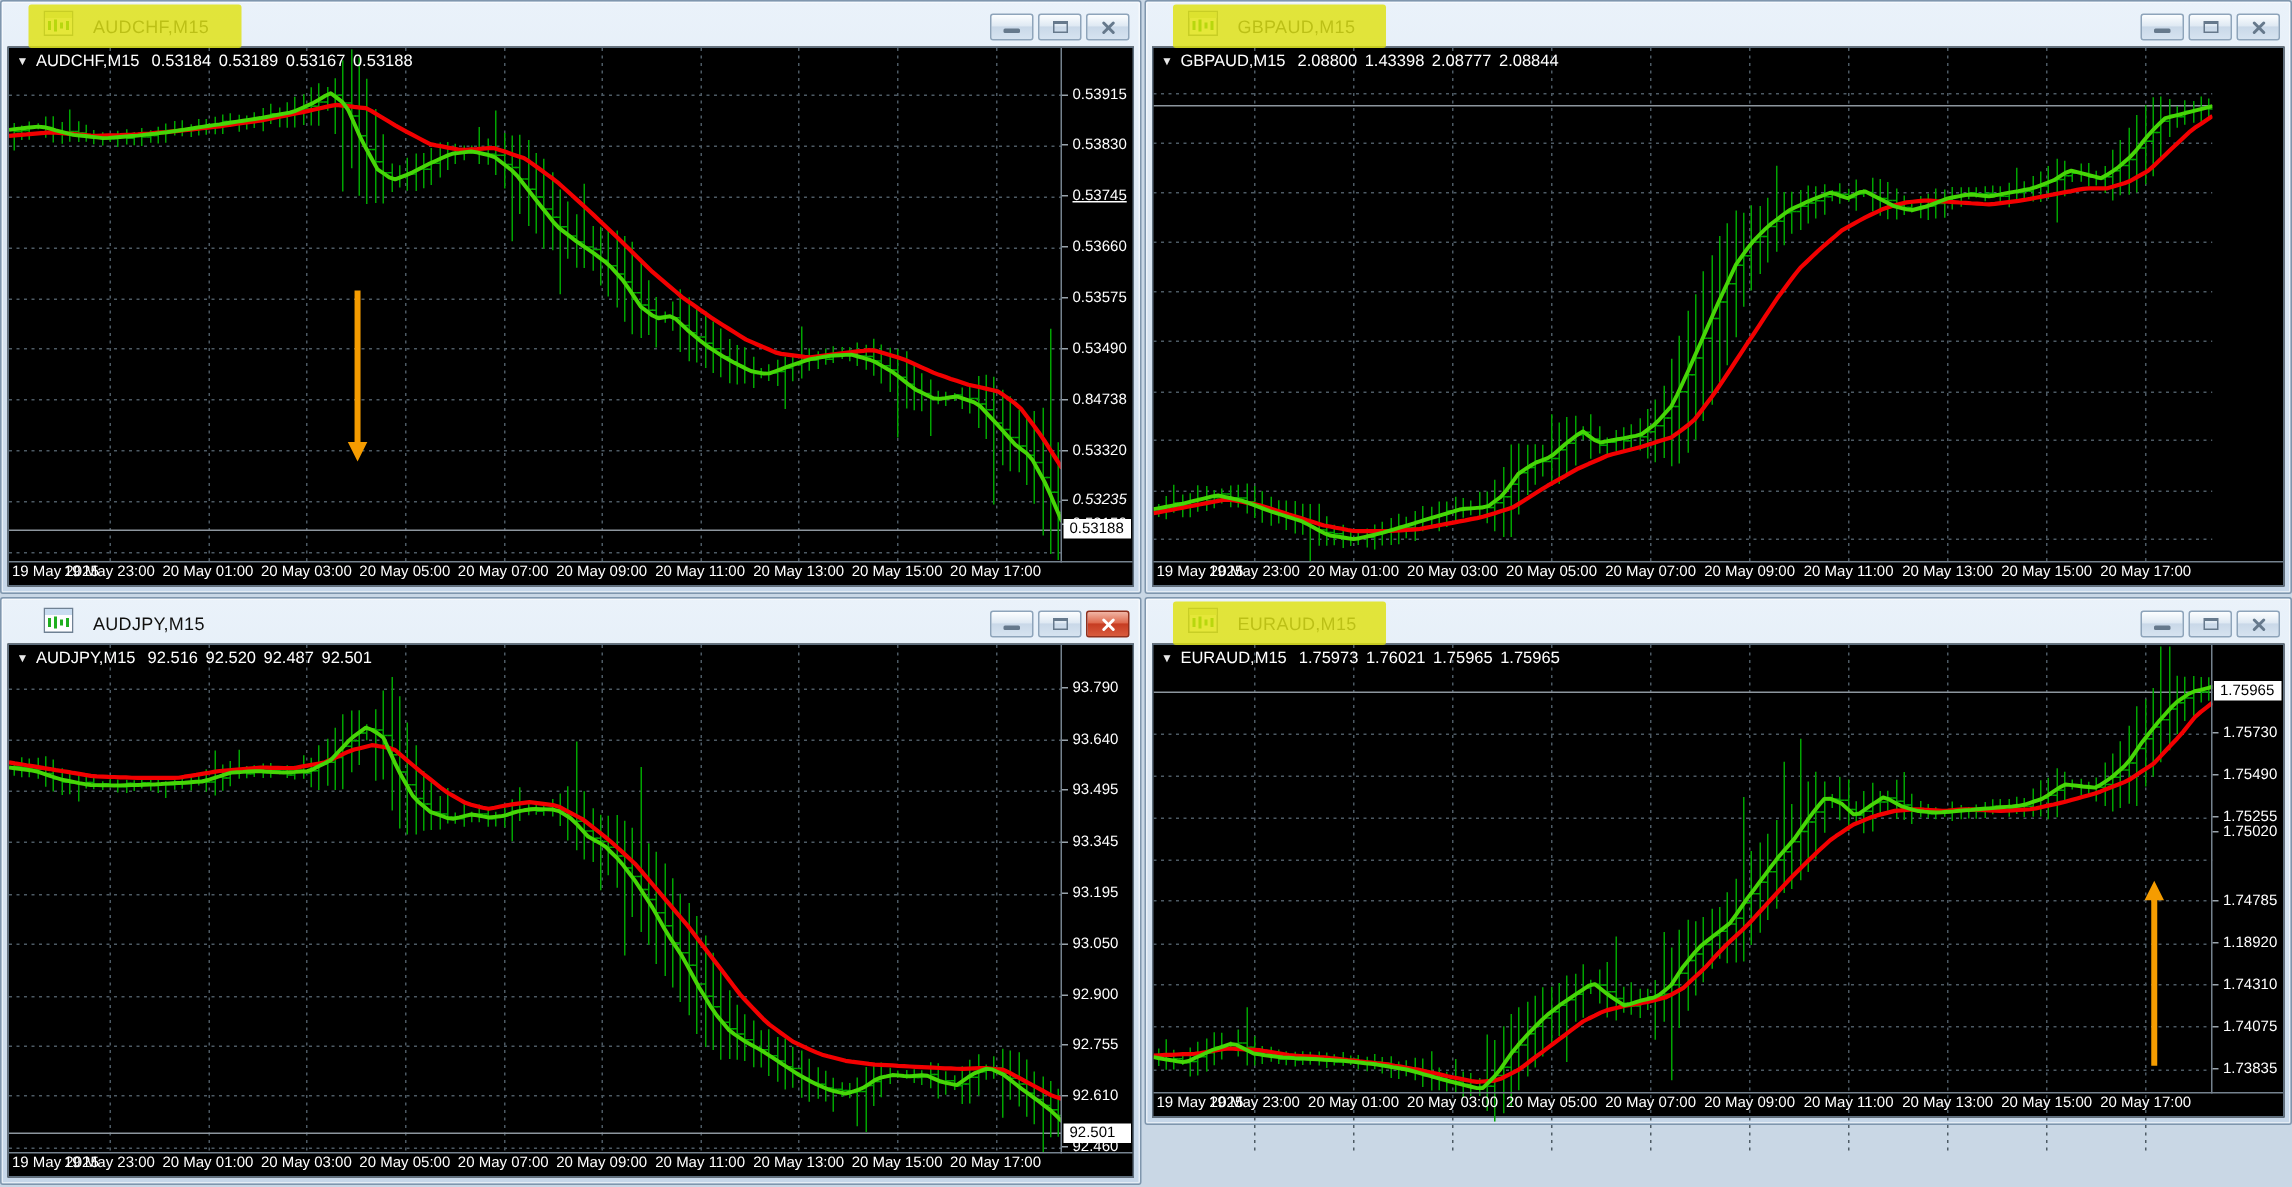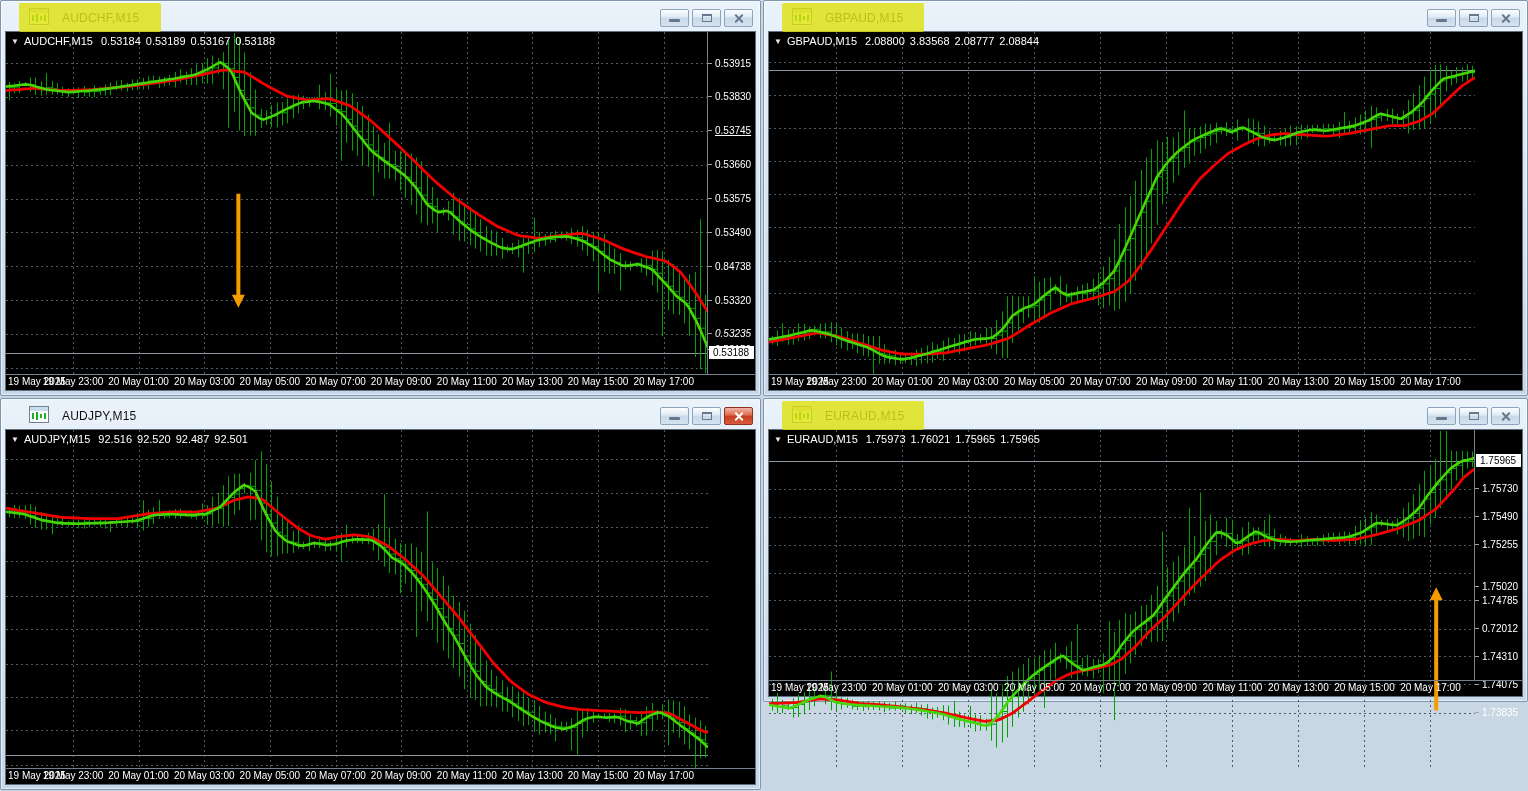--- a/index.html
+++ b/index.html
@@ -12,21 +12,21 @@
   .win{
     position:absolute;box-sizing:border-box;
     border:1px solid #7f96ad;border-radius:2px;
     background:linear-gradient(#eaf2fa,#c6d7e9);
     box-shadow:inset 0 0 0 1px rgba(255,255,255,.55);
     padding:4px;
   }
   .win-tl{left:0;top:0;width:761px;height:396px}
   .win-tr{left:763px;top:0;width:765px;height:396px}
   .win-bl{left:0;top:398px;width:761px;height:392px}
-  .win-br{left:763px;top:398px;width:765px;height:304px}
+  .win-br{left:763px;top:398px;width:765px;height:352px}
 
   .titlebar{height:26px;display:flex;align-items:center;position:relative;}
   .app-icon{margin-left:24px;flex:0 0 auto;z-index:1;}
   .title-text{
     margin-left:13px;font-size:12px;color:#333c45;z-index:1;
     letter-spacing:.2px;
   }
   .win.active .title-text{color:#10100f;}
   .title-hl{
     position:absolute;left:14px;top:-2px;width:142px;height:29px;
@@ -232,21 +232,21 @@
           <g stroke="#00a400" stroke-width="1" fill="none">
             <path d="M3.5 304.0L3.5 312.6M8.5 298.6L8.5 314.1M13.5 291.1L13.5 309.9M19.5 297.6L19.5 312.8M24.5 296.9L24.5 312.8M29.5 291.5L29.5 309.1M35.5 292.0L35.5 308.6M40.5 294.7L40.5 306.9M45.5 293.6L45.5 303.6M51.5 291.7L51.5 306.2M56.5 291.1L56.5 306.4M62.5 290.3L62.5 310.3M67.5 292.0L67.5 313.4M72.5 295.5L72.5 316.5M78.5 299.2L78.5 318.5M83.5 301.5L83.5 317.0M88.5 301.7L88.5 321.3M94.5 302.0L94.5 323.7M99.5 303.9L99.5 324.5M104.5 304.0L104.5 342.0M110.5 303.9L110.5 331.9M115.5 312.2L115.5 331.9M120.5 317.9L120.5 331.5M126.5 317.8L126.5 333.3M131.5 322.3L131.5 332.0M136.5 322.7L136.5 331.3M142.5 320.4L142.5 333.0M147.5 317.6L147.5 334.3M152.5 315.9L152.5 331.6M158.5 313.4L158.5 331.4M163.5 310.5L163.5 330.9M168.5 312.5L168.5 326.8M174.5 308.6L174.5 328.7M179.5 305.3L179.5 322.1M185.5 305.8L185.5 320.3M190.5 302.3L190.5 322.1M195.5 302.4L195.5 319.3M201.5 299.2L201.5 316.7M206.5 300.0L206.5 313.2M211.5 301.7L211.5 311.5M217.5 295.9L217.5 312.3M222.5 295.6L222.5 316.8M227.5 287.8L227.5 322.1M233.5 279.4L233.5 326.0M238.5 264.3L238.5 326.0M243.5 263.7L243.5 311.0M249.5 264.5L249.5 298.0M254.5 264.2L254.5 291.1M259.5 264.5L259.5 285.7M265.5 244.1L265.5 289.8M270.5 249.6L270.5 290.6M275.5 246.0L275.5 285.8M281.5 245.1L281.5 278.4M286.5 252.1L286.5 261.5M291.5 244.1L291.5 273.8M297.5 252.1L297.5 270.4M302.5 259.6L302.5 271.0M308.5 254.6L308.5 268.7M313.5 252.9L313.5 269.1M318.5 250.8L318.5 266.6M324.5 246.8L324.5 268.3M329.5 240.7L329.5 273.6M334.5 234.4L334.5 276.1M340.5 225.2L340.5 273.4M345.5 207.1L345.5 278.8M350.5 191.9L350.5 277.0M356.5 175.1L356.5 269.8M361.5 164.1L361.5 261.2M366.5 148.8L366.5 248.7M372.5 138.1L372.5 237.8M377.5 125.4L377.5 222.9M382.5 116.9L382.5 211.5M388.5 108.4L388.5 192.9M393.5 109.9L393.5 172.5M398.5 104.8L398.5 161.6M404.5 105.4L404.5 150.7M409.5 99.9L409.5 143.0M415.5 78.5L415.5 135.8M420.5 96.0L420.5 131.5M425.5 95.9L425.5 123.9M431.5 94.6L431.5 121.4M436.5 91.6L436.5 117.0M441.5 92.1L441.5 113.6M447.5 90.8L447.5 111.2M452.5 94.7L452.5 102.1M457.5 90.2L457.5 103.9M463.5 93.8L463.5 102.5M468.5 87.7L468.5 108.5M473.5 94.1L473.5 99.3M479.5 86.5L479.5 108.9M484.5 87.3L484.5 111.8M489.5 89.4L489.5 114.2M495.5 93.7L495.5 114.3M500.5 98.4L500.5 111.4M505.5 103.9L505.5 109.7M511.5 98.6L511.5 113.5M516.5 97.1L516.5 114.6M521.5 93.6L521.5 113.7M527.5 94.3L527.5 113.2M532.5 92.7L532.5 107.7M538.5 92.9L538.5 105.9M543.5 92.9L543.5 100.8M548.5 92.8L548.5 99.6M554.5 92.1L554.5 102.2M559.5 91.6L559.5 99.6M564.5 92.2L564.5 104.7M570.5 89.9L570.5 106.1M575.5 79.8L575.5 101.7M580.5 88.8L580.5 100.8M586.5 85.4L586.5 102.4M591.5 82.4L591.5 102.6M596.5 78.7L596.5 100.7M602.5 73.9L602.5 116.3M607.5 75.2L607.5 98.9M612.5 81.4L612.5 89.4M618.5 77.0L618.5 89.1M623.5 76.7L623.5 92.2M628.5 81.8L628.5 91.7M634.5 78.6L634.5 96.6M639.5 67.9L639.5 101.6M644.5 61.3L644.5 98.1M650.5 53.2L650.5 97.9M655.5 44.6L655.5 96.4M661.5 38.0L661.5 90.9M666.5 32.9L666.5 85.5M671.5 32.4L671.5 74.5M677.5 34.0L677.5 59.4M682.5 38.6L682.5 53.2M687.5 34.9L687.5 51.2M693.5 35.4L693.5 49.8M698.5 32.3L698.5 49.9M703.5 33.7L703.5 46.4"></path>
             <path d="M0.5 307.4L3.5 307.4M5.5 307.5L8.5 307.5M10.5 305.6L13.5 305.6M16.5 303.4L19.5 303.4M21.5 304.9L24.5 304.9M26.5 302.4L29.5 302.4M32.5 300.1L35.5 300.1M37.5 301.7L40.5 301.7M42.5 299.9L45.5 299.9M48.5 297.3L51.5 297.3M53.5 299.9L56.5 299.9M59.5 300.0L62.5 300.0M64.5 302.5L67.5 302.5M69.5 304.7L72.5 304.7M75.5 307.5L78.5 307.5M80.5 310.2L83.5 310.2M85.5 309.7L88.5 309.7M91.5 311.9L94.5 311.9M96.5 314.0L99.5 314.0M101.5 315.9L104.5 315.9M107.5 316.7L110.5 316.7M112.5 321.3L115.5 321.3M117.5 323.0L120.5 323.0M123.5 323.9L126.5 323.9M128.5 327.4L131.5 327.4M133.5 326.6L136.5 326.6M139.5 326.4L142.5 326.4M144.5 326.1L147.5 326.1M149.5 324.2L152.5 324.2M155.5 321.7L158.5 321.7M160.5 322.1L163.5 322.1M165.5 318.9L168.5 318.9M171.5 319.6L174.5 319.6M176.5 315.5L179.5 315.5M182.5 314.1L185.5 314.1M187.5 312.7L190.5 312.7M192.5 311.5L195.5 311.5M198.5 308.7L201.5 308.7M203.5 307.6L206.5 307.6M208.5 306.8L211.5 306.8M214.5 306.6L217.5 306.6M219.5 305.5L222.5 305.5M224.5 306.4L227.5 306.4M230.5 303.1L233.5 303.1M235.5 299.2L238.5 299.2M240.5 290.8L243.5 290.8M246.5 283.1L249.5 283.1M251.5 279.6L254.5 279.6M256.5 275.2L259.5 275.2M262.5 275.6L265.5 275.6M267.5 273.7L270.5 273.7M272.5 267.9L275.5 267.9M278.5 263.5L281.5 263.5M283.5 257.9L286.5 257.9M288.5 256.1L291.5 256.1M294.5 260.6L297.5 260.6M299.5 264.8L302.5 264.8M305.5 262.9L308.5 262.9M310.5 260.0L313.5 260.0M315.5 261.8L318.5 261.8M321.5 258.3L324.5 258.3M326.5 259.1L329.5 259.1M331.5 255.8L334.5 255.8M337.5 251.8L340.5 251.8M342.5 246.6L345.5 246.6M347.5 239.0L350.5 239.0M353.5 229.1L356.5 229.1M358.5 217.8L361.5 217.8M363.5 206.6L366.5 206.6M369.5 193.5L372.5 193.5M374.5 180.3L377.5 180.3M379.5 169.3L382.5 169.3M385.5 157.1L388.5 157.1M390.5 144.8L393.5 144.8M395.5 138.5L398.5 138.5M401.5 129.4L404.5 129.4M406.5 125.7L409.5 125.7M412.5 119.0L415.5 119.0M417.5 115.5L420.5 115.5M422.5 109.8L425.5 109.8M428.5 109.0L431.5 109.0M433.5 105.5L436.5 105.5M438.5 103.3L441.5 103.3M444.5 101.8L447.5 101.8M449.5 99.2L452.5 99.2M454.5 96.1L457.5 96.1M460.5 97.5L463.5 97.5M465.5 99.6L468.5 99.6M470.5 97.4L473.5 97.4M476.5 96.3L479.5 96.3M481.5 99.2L484.5 99.2M486.5 100.4L489.5 100.4M492.5 101.6L495.5 101.6M497.5 105.0L500.5 105.0M502.5 106.4L505.5 106.4M508.5 107.5L511.5 107.5M513.5 106.6L516.5 106.6M518.5 105.4L521.5 105.4M524.5 103.6L527.5 103.6M529.5 101.0L532.5 101.0M535.5 99.3L538.5 99.3M540.5 97.5L543.5 97.5M545.5 96.5L548.5 96.5M551.5 97.4L554.5 97.4M556.5 96.8L559.5 96.8M561.5 97.1L564.5 97.1M567.5 98.9L570.5 98.9M572.5 96.0L575.5 96.0M577.5 96.4L580.5 96.4M583.5 95.5L586.5 95.5M588.5 92.4L591.5 92.4M593.5 92.0L596.5 92.0M599.5 88.7L602.5 88.7M604.5 87.6L607.5 87.6M609.5 85.2L612.5 85.2M615.5 83.5L618.5 83.5M620.5 83.6L623.5 83.6M625.5 86.1L628.5 86.1M631.5 87.4L634.5 87.4M636.5 85.9L639.5 85.9M641.5 81.8L644.5 81.8M647.5 78.3L650.5 78.3M652.5 74.3L655.5 74.3M658.5 66.6L661.5 66.6M663.5 62.1L666.5 62.1M668.5 56.4L671.5 56.4M674.5 48.9L677.5 48.9M679.5 44.9L682.5 44.9M684.5 45.8L687.5 45.8M690.5 42.2L693.5 42.2M695.5 41.5L698.5 41.5M700.5 40.3L703.5 40.3"></path>
             <path d="M3.5 307.5L6.5 307.5M8.5 305.6L11.5 305.6M13.5 303.4L16.5 303.4M19.5 304.9L22.5 304.9M24.5 302.4L27.5 302.4M29.5 300.1L32.5 300.1M35.5 301.7L38.5 301.7M40.5 299.9L43.5 299.9M45.5 297.3L48.5 297.3M51.5 299.9L54.5 299.9M56.5 300.0L59.5 300.0M62.5 302.5L65.5 302.5M67.5 304.7L70.5 304.7M72.5 307.5L75.5 307.5M78.5 310.2L81.5 310.2M83.5 309.7L86.5 309.7M88.5 311.9L91.5 311.9M94.5 314.0L97.5 314.0M99.5 315.9L102.5 315.9M104.5 316.7L107.5 316.7M110.5 321.3L113.5 321.3M115.5 323.0L118.5 323.0M120.5 323.9L123.5 323.9M126.5 327.4L129.5 327.4M131.5 326.6L134.5 326.6M136.5 326.4L139.5 326.4M142.5 326.1L145.5 326.1M147.5 324.2L150.5 324.2M152.5 321.7L155.5 321.7M158.5 322.1L161.5 322.1M163.5 318.9L166.5 318.9M168.5 319.6L171.5 319.6M174.5 315.5L177.5 315.5M179.5 314.1L182.5 314.1M185.5 312.7L188.5 312.7M190.5 311.5L193.5 311.5M195.5 308.7L198.5 308.7M201.5 307.6L204.5 307.6M206.5 306.8L209.5 306.8M211.5 306.6L214.5 306.6M217.5 305.5L220.5 305.5M222.5 306.4L225.5 306.4M227.5 303.1L230.5 303.1M233.5 299.2L236.5 299.2M238.5 290.8L241.5 290.8M243.5 283.1L246.5 283.1M249.5 279.6L252.5 279.6M254.5 275.2L257.5 275.2M259.5 275.6L262.5 275.6M265.5 273.7L268.5 273.7M270.5 267.9L273.5 267.9M275.5 263.5L278.5 263.5M281.5 257.9L284.5 257.9M286.5 256.1L289.5 256.1M291.5 260.6L294.5 260.6M297.5 264.8L300.5 264.8M302.5 262.9L305.5 262.9M308.5 260.0L311.5 260.0M313.5 261.8L316.5 261.8M318.5 258.3L321.5 258.3M324.5 259.1L327.5 259.1M329.5 255.8L332.5 255.8M334.5 251.8L337.5 251.8M340.5 246.6L343.5 246.6M345.5 239.0L348.5 239.0M350.5 229.1L353.5 229.1M356.5 217.8L359.5 217.8M361.5 206.6L364.5 206.6M366.5 193.5L369.5 193.5M372.5 180.3L375.5 180.3M377.5 169.3L380.5 169.3M382.5 157.1L385.5 157.1M388.5 144.8L391.5 144.8M393.5 138.5L396.5 138.5M398.5 129.4L401.5 129.4M404.5 125.7L407.5 125.7M409.5 119.0L412.5 119.0M415.5 115.5L418.5 115.5M420.5 109.8L423.5 109.8M425.5 109.0L428.5 109.0M431.5 105.5L434.5 105.5M436.5 103.3L439.5 103.3M441.5 101.8L444.5 101.8M447.5 99.2L450.5 99.2M452.5 96.1L455.5 96.1M457.5 97.5L460.5 97.5M463.5 99.6L466.5 99.6M468.5 97.4L471.5 97.4M473.5 96.3L476.5 96.3M479.5 99.2L482.5 99.2M484.5 100.4L487.5 100.4M489.5 101.6L492.5 101.6M495.5 105.0L498.5 105.0M500.5 106.4L503.5 106.4M505.5 107.5L508.5 107.5M511.5 106.6L514.5 106.6M516.5 105.4L519.5 105.4M521.5 103.6L524.5 103.6M527.5 101.0L530.5 101.0M532.5 99.3L535.5 99.3M538.5 97.5L541.5 97.5M543.5 96.5L546.5 96.5M548.5 97.4L551.5 97.4M554.5 96.8L557.5 96.8M559.5 97.1L562.5 97.1M564.5 98.9L567.5 98.9M570.5 96.0L573.5 96.0M575.5 96.4L578.5 96.4M580.5 95.5L583.5 95.5M586.5 92.4L589.5 92.4M591.5 92.0L594.5 92.0M596.5 88.7L599.5 88.7M602.5 87.6L605.5 87.6M607.5 85.2L610.5 85.2M612.5 83.5L615.5 83.5M618.5 83.6L621.5 83.6M623.5 86.1L626.5 86.1M628.5 87.4L631.5 87.4M634.5 85.9L637.5 85.9M639.5 81.8L642.5 81.8M644.5 78.3L647.5 78.3M650.5 74.3L653.5 74.3M655.5 66.6L658.5 66.6M661.5 62.1L664.5 62.1M666.5 56.4L669.5 56.4M671.5 48.9L674.5 48.9M677.5 44.9L680.5 44.9M682.5 45.8L685.5 45.8M687.5 42.2L690.5 42.2M693.5 41.5L696.5 41.5M698.5 40.3L701.5 40.3M703.5 40.7L706.5 40.7"></path>
           </g>
           <path d="M0.0 310.1L3.9 309.4L7.8 308.6L11.8 307.9L15.7 307.1L19.6 306.4L23.5 305.7L27.5 304.9L31.4 304.2L35.3 303.4L39.2 302.7L43.1 301.9L47.1 301.2L51.0 301.1L54.9 301.8L58.8 302.5L62.8 303.3L66.7 304.0L70.6 304.8L74.5 306.0L78.4 307.2L82.4 308.5L86.3 309.7L90.2 311.0L94.1 312.2L98.1 313.4L102.0 314.7L105.9 315.9L109.8 317.1L113.7 318.3L117.7 319.0L121.6 319.8L125.5 320.5L129.4 321.3L133.4 322.0L137.3 322.1L141.2 322.1L145.1 322.1L149.0 322.1L153.0 322.1L156.9 322.0L160.8 321.8L164.7 321.6L168.7 321.3L172.6 321.1L176.5 320.8L180.4 320.1L184.3 319.3L188.3 318.6L192.2 317.8L196.1 317.1L200.0 316.4L204.0 315.6L207.9 314.9L211.8 314.1L215.7 313.4L219.6 312.5L223.6 311.3L227.5 310.1L231.4 308.8L235.3 307.6L239.3 306.4L243.2 304.1L247.1 301.7L251.0 299.2L254.9 296.7L258.9 294.2L262.8 291.8L266.7 289.6L270.6 287.4L274.6 285.2L278.5 282.9L282.4 280.7L286.3 279.0L290.2 277.2L294.2 275.5L298.1 273.8L302.0 272.0L305.9 270.8L309.9 269.8L313.8 268.8L317.7 267.8L321.6 266.8L325.5 265.8L329.5 264.5L333.4 263.3L337.3 262.0L341.2 260.8L345.2 259.6L349.1 256.9L353.0 254.0L356.9 251.0L360.8 247.6L364.8 242.4L368.7 237.2L372.6 232.0L376.5 226.3L380.5 220.4L384.4 214.5L388.3 208.5L392.2 202.6L396.1 196.6L400.1 190.7L404.0 184.8L407.9 178.8L411.8 172.9L415.8 166.9L419.7 161.6L423.6 156.4L427.5 151.2L431.4 146.3L435.4 142.6L439.3 138.9L443.2 135.2L447.1 131.7L451.1 128.3L455.0 125.0L458.9 121.6L462.8 119.4L466.7 117.2L470.7 115.0L474.6 112.9L478.5 111.0L482.4 109.2L486.4 107.3L490.3 106.0L494.2 104.9L498.1 103.8L502.0 102.9L506.0 102.5L509.9 102.1L513.8 101.7L517.7 101.7L521.7 102.0L525.6 102.2L529.5 102.5L533.4 102.7L537.3 103.0L541.3 103.2L545.2 103.5L549.1 103.7L553.0 104.0L557.0 104.2L560.9 103.9L564.8 103.4L568.7 102.9L572.6 102.4L576.6 101.9L580.5 101.3L584.4 100.6L588.3 99.8L592.3 99.1L596.2 98.3L600.1 97.6L604.0 96.8L607.9 96.1L611.9 95.4L615.8 94.6L619.7 93.9L623.6 93.6L627.6 93.6L631.5 93.6L635.4 93.6L639.3 92.5L643.2 91.3L647.2 90.2L651.1 88.7L655.0 86.4L658.9 84.2L662.9 82.0L666.8 78.6L670.7 74.9L674.6 71.1L678.5 67.4L682.5 63.7L686.4 60.0L690.3 56.3L694.2 53.2L698.2 50.6L702.1 48.0L706.0 45.4" stroke="#f20000" stroke-width="2.8" fill="none" stroke-linejoin="round"></path>
           <path d="M0.0 307.4L3.9 306.7L7.8 306.0L11.8 305.2L15.7 304.5L19.6 303.7L23.5 302.8L27.5 301.8L31.4 300.9L35.3 299.9L39.2 298.9L43.1 298.3L47.1 299.2L51.0 300.0L54.9 300.9L58.8 301.8L62.8 303.1L66.7 304.6L70.6 306.1L74.5 307.6L78.4 309.0L82.4 310.3L86.3 311.5L90.2 312.7L94.1 314.0L98.1 315.2L102.0 317.1L105.9 319.2L109.8 321.3L113.7 323.4L117.7 325.0L121.6 325.6L125.5 326.2L129.4 326.8L133.4 327.4L137.3 326.8L141.2 325.9L145.1 325.0L149.0 324.1L153.0 323.1L156.9 321.9L160.8 320.8L164.7 319.6L168.7 318.4L172.6 317.2L176.5 316.0L180.4 314.8L184.3 313.6L188.3 312.4L192.2 311.2L196.1 310.1L200.0 308.9L204.0 307.7L207.9 307.2L211.8 306.9L215.7 306.6L219.6 306.3L223.6 305.2L227.5 302.2L231.4 299.3L235.3 294.8L239.3 289.4L243.2 283.9L247.1 281.2L251.0 278.7L254.9 276.4L258.9 274.9L262.8 273.4L266.7 271.0L270.6 267.5L274.6 264.0L278.5 261.0L282.4 258.0L286.3 255.6L290.2 258.6L294.2 261.5L298.1 263.0L302.0 262.3L305.9 261.5L309.9 260.8L313.8 260.1L317.7 259.3L321.6 258.6L325.5 257.4L329.5 254.4L333.4 251.5L337.3 247.7L341.2 243.3L345.2 238.8L349.1 231.2L353.0 222.8L356.9 214.3L360.8 205.4L364.8 196.5L368.7 187.6L372.6 178.7L376.5 169.8L380.5 161.2L384.4 152.8L388.3 144.4L392.2 138.9L396.1 133.5L400.1 128.5L404.0 124.5L407.9 120.6L411.8 117.2L415.8 114.2L419.7 111.2L423.6 108.3L427.5 106.4L431.4 104.6L435.4 102.7L439.3 101.0L443.2 99.5L447.1 98.0L451.1 96.5L455.0 97.4L458.9 98.9L462.8 100.1L466.7 98.1L470.7 96.1L474.6 95.7L478.5 97.7L482.4 99.7L486.4 101.6L490.3 103.6L494.2 105.6L498.1 106.6L502.0 107.6L506.0 108.0L509.9 107.0L513.8 106.0L517.7 104.7L521.7 103.2L525.6 101.7L529.5 100.3L533.4 99.5L537.3 98.8L541.3 98.0L545.2 97.7L549.1 98.1L553.0 98.5L557.0 98.8L560.9 98.3L564.8 97.6L568.7 96.8L572.6 96.1L576.6 95.4L580.5 94.6L584.4 93.9L588.3 92.7L592.3 91.2L596.2 89.7L600.1 88.2L604.0 85.7L607.9 83.3L611.9 81.8L615.8 82.8L619.7 83.8L623.6 84.8L627.6 85.8L631.5 86.8L635.4 84.7L639.3 82.2L643.2 79.5L647.2 76.0L651.1 72.6L655.0 68.4L658.9 63.4L662.9 58.5L666.8 54.3L670.7 50.3L674.6 46.7L678.5 45.7L682.5 44.7L686.4 43.7L690.3 42.7L694.2 41.7L698.2 40.7L702.1 39.8L706.0 38.8" stroke="#46d607" stroke-width="2.6" fill="none" stroke-linejoin="round"></path>
         </svg>
       </div>
     <div class="ohlc">
-      <span class="tri">▼</span><span class="sym">GBPAUD,M15</span><span class="v">2.08800</span><span class="v">3.83568</span><span class="v">2.08777</span><span class="v">2.08844</span>
+      <span class="tri">▼</span><span class="sym">GBPAUD,M15</span><span class="v">2.08800</span><span class="v">1.43398</span><span class="v">2.08777</span><span class="v">2.08844</span>
     </div>
     <div class="taxis">
         <div class="ttick" style="left: 2px;">19 May 2025</div>
         <div class="ttick" style="left: 67.3524px; transform: translateX(-50%);">19 May 23:00</div>
         <div class="ttick" style="left: 133.363px; transform: translateX(-50%);">20 May 01:00</div>
         <div class="ttick" style="left: 199.374px; transform: translateX(-50%);">20 May 03:00</div>
         <div class="ttick" style="left: 265.385px; transform: translateX(-50%);">20 May 05:00</div>
         <div class="ttick" style="left: 331.396px; transform: translateX(-50%);">20 May 07:00</div>
         <div class="ttick" style="left: 397.407px; transform: translateX(-50%);">20 May 09:00</div>
         <div class="ttick" style="left: 463.418px; transform: translateX(-50%);">20 May 11:00</div>
@@ -311,20 +311,33 @@
             <path d="M0.5 81.7L3.5 81.7M5.5 80.9L8.5 80.9M10.5 81.7L13.5 81.7M16.5 82.8L19.5 82.8M21.5 82.9L24.5 82.9M26.5 85.7L29.5 85.7M32.5 89.3L35.5 89.3M37.5 91.3L40.5 91.3M43.5 92.0L46.5 92.0M48.5 92.2L51.5 92.2M53.5 91.6L56.5 91.6M59.5 93.0L62.5 93.0M64.5 92.5L67.5 92.5M69.5 93.2L72.5 93.2M75.5 94.5L78.5 94.5M80.5 92.1L83.5 92.1M85.5 92.9L88.5 92.9M91.5 91.8L94.5 91.8M96.5 93.7L99.5 93.7M101.5 92.6L104.5 92.6M107.5 93.1L110.5 93.1M112.5 91.3L115.5 91.3M118.5 92.4L121.5 92.4M123.5 90.6L126.5 90.6M128.5 90.4L131.5 90.4M134.5 91.4L137.5 91.4M139.5 88.0L142.5 88.0M144.5 88.6L147.5 88.6M150.5 84.1L153.5 84.1M155.5 83.2L158.5 83.2M160.5 85.9L163.5 85.9M166.5 83.3L169.5 83.3M171.5 85.2L174.5 85.2M177.5 83.6L180.5 83.6M182.5 84.1L185.5 84.1M187.5 86.6L190.5 86.6M193.5 83.5L196.5 83.5M198.5 85.3L201.5 85.3M203.5 83.9L206.5 83.9M209.5 79.5L212.5 79.5M214.5 78.2L217.5 78.2M219.5 75.0L222.5 75.0M225.5 67.5L228.5 67.5M230.5 63.9L233.5 63.9M235.5 58.7L238.5 58.7M241.5 55.8L244.5 55.8M246.5 56.6L249.5 56.6M252.5 60.4L255.5 60.4M257.5 73.1L260.5 73.1M262.5 84.6L265.5 84.6M268.5 93.1L271.5 93.1M273.5 102.3L276.5 102.3M278.5 106.0L281.5 106.0M284.5 111.4L287.5 111.4M289.5 112.7L292.5 112.7M294.5 114.8L297.5 114.8M300.5 115.8L303.5 115.8M305.5 113.7L308.5 113.7M310.5 113.9L313.5 113.9M316.5 112.6L319.5 112.6M321.5 115.9L324.5 115.9M327.5 114.7L330.5 114.7M332.5 113.2L335.5 113.2M337.5 110.9L340.5 110.9M343.5 110.3L346.5 110.3M348.5 108.7L351.5 108.7M353.5 110.8L356.5 110.8M359.5 109.0L362.5 109.0M364.5 109.9L367.5 109.9M369.5 110.9L372.5 110.9M375.5 113.2L378.5 113.2M380.5 117.5L383.5 117.5M386.5 124.0L389.5 124.0M391.5 128.8L394.5 128.8M396.5 131.0L399.5 131.0M402.5 134.9L405.5 134.9M407.5 140.7L410.5 140.7M412.5 148.6L415.5 148.6M418.5 154.3L421.5 154.3M423.5 163.0L426.5 163.0M428.5 169.6L431.5 169.6M434.5 178.5L437.5 178.5M439.5 187.1L442.5 187.1M444.5 198.6L447.5 198.6M450.5 205.2L453.5 205.2M455.5 213.5L458.5 213.5M461.5 226.0L464.5 226.0M466.5 234.1L469.5 234.1M471.5 241.2L474.5 241.2M477.5 251.5L480.5 251.5M482.5 255.8L485.5 255.8M487.5 259.4L490.5 259.4M493.5 263.2L496.5 263.2M498.5 268.5L501.5 268.5M503.5 269.9L506.5 269.9M509.5 273.9L512.5 273.9M514.5 277.4L517.5 277.4M519.5 281.1L522.5 281.1M525.5 282.3L528.5 282.3M530.5 288.9L533.5 288.9M536.5 291.6L539.5 291.6M541.5 292.9L544.5 292.9M546.5 295.3L549.5 295.3M552.5 296.2L555.5 296.2M557.5 297.0L560.5 297.0M562.5 298.4L565.5 298.4M568.5 297.6L571.5 297.6M573.5 293.6L576.5 293.6M578.5 291.0L581.5 291.0M584.5 287.7L587.5 287.7M589.5 286.7L592.5 286.7M595.5 287.3L598.5 287.3M600.5 286.8L603.5 286.8M605.5 288.3L608.5 288.3M611.5 287.9L614.5 287.9M616.5 286.3L619.5 286.3M621.5 291.8L624.5 291.8M627.5 290.5L630.5 290.5M632.5 293.9L635.5 293.9M637.5 292.7L640.5 292.7M643.5 288.1L646.5 288.1M648.5 284.5L651.5 284.5M653.5 282.9L656.5 282.9M659.5 282.0L662.5 282.0M664.5 285.4L667.5 285.4M670.5 288.9L673.5 288.9M675.5 292.7L678.5 292.7M680.5 298.8L683.5 298.8M686.5 303.0L689.5 303.0M691.5 307.0L694.5 307.0M696.5 309.8L699.5 309.8"></path>
             <path d="M3.5 80.9L6.5 80.9M8.5 81.7L11.5 81.7M13.5 82.8L16.5 82.8M19.5 82.9L22.5 82.9M24.5 85.7L27.5 85.7M29.5 89.3L32.5 89.3M35.5 91.3L38.5 91.3M40.5 92.0L43.5 92.0M46.5 92.2L49.5 92.2M51.5 91.6L54.5 91.6M56.5 93.0L59.5 93.0M62.5 92.5L65.5 92.5M67.5 93.2L70.5 93.2M72.5 94.5L75.5 94.5M78.5 92.1L81.5 92.1M83.5 92.9L86.5 92.9M88.5 91.8L91.5 91.8M94.5 93.7L97.5 93.7M99.5 92.6L102.5 92.6M104.5 93.1L107.5 93.1M110.5 91.3L113.5 91.3M115.5 92.4L118.5 92.4M121.5 90.6L124.5 90.6M126.5 90.4L129.5 90.4M131.5 91.4L134.5 91.4M137.5 88.0L140.5 88.0M142.5 88.6L145.5 88.6M147.5 84.1L150.5 84.1M153.5 83.2L156.5 83.2M158.5 85.9L161.5 85.9M163.5 83.3L166.5 83.3M169.5 85.2L172.5 85.2M174.5 83.6L177.5 83.6M180.5 84.1L183.5 84.1M185.5 86.6L188.5 86.6M190.5 83.5L193.5 83.5M196.5 85.3L199.5 85.3M201.5 83.9L204.5 83.9M206.5 79.5L209.5 79.5M212.5 78.2L215.5 78.2M217.5 75.0L220.5 75.0M222.5 67.5L225.5 67.5M228.5 63.9L231.5 63.9M233.5 58.7L236.5 58.7M238.5 55.8L241.5 55.8M244.5 56.6L247.5 56.6M249.5 60.4L252.5 60.4M255.5 73.1L258.5 73.1M260.5 84.6L263.5 84.6M265.5 93.1L268.5 93.1M271.5 102.3L274.5 102.3M276.5 106.0L279.5 106.0M281.5 111.4L284.5 111.4M287.5 112.7L290.5 112.7M292.5 114.8L295.5 114.8M297.5 115.8L300.5 115.8M303.5 113.7L306.5 113.7M308.5 113.9L311.5 113.9M313.5 112.6L316.5 112.6M319.5 115.9L322.5 115.9M324.5 114.7L327.5 114.7M330.5 113.2L333.5 113.2M335.5 110.9L338.5 110.9M340.5 110.3L343.5 110.3M346.5 108.7L349.5 108.7M351.5 110.8L354.5 110.8M356.5 109.0L359.5 109.0M362.5 109.9L365.5 109.9M367.5 110.9L370.5 110.9M372.5 113.2L375.5 113.2M378.5 117.5L381.5 117.5M383.5 124.0L386.5 124.0M389.5 128.8L392.5 128.8M394.5 131.0L397.5 131.0M399.5 134.9L402.5 134.9M405.5 140.7L408.5 140.7M410.5 148.6L413.5 148.6M415.5 154.3L418.5 154.3M421.5 163.0L424.5 163.0M426.5 169.6L429.5 169.6M431.5 178.5L434.5 178.5M437.5 187.1L440.5 187.1M442.5 198.6L445.5 198.6M447.5 205.2L450.5 205.2M453.5 213.5L456.5 213.5M458.5 226.0L461.5 226.0M464.5 234.1L467.5 234.1M469.5 241.2L472.5 241.2M474.5 251.5L477.5 251.5M480.5 255.8L483.5 255.8M485.5 259.4L488.5 259.4M490.5 263.2L493.5 263.2M496.5 268.5L499.5 268.5M501.5 269.9L504.5 269.9M506.5 273.9L509.5 273.9M512.5 277.4L515.5 277.4M517.5 281.1L520.5 281.1M522.5 282.3L525.5 282.3M528.5 288.9L531.5 288.9M533.5 291.6L536.5 291.6M539.5 292.9L542.5 292.9M544.5 295.3L547.5 295.3M549.5 296.2L552.5 296.2M555.5 297.0L558.5 297.0M560.5 298.4L563.5 298.4M565.5 297.6L568.5 297.6M571.5 293.6L574.5 293.6M576.5 291.0L579.5 291.0M581.5 287.7L584.5 287.7M587.5 286.7L590.5 286.7M592.5 287.3L595.5 287.3M598.5 286.8L601.5 286.8M603.5 288.3L606.5 288.3M608.5 287.9L611.5 287.9M614.5 286.3L617.5 286.3M619.5 291.8L622.5 291.8M624.5 290.5L627.5 290.5M630.5 293.9L633.5 293.9M635.5 292.7L638.5 292.7M640.5 288.1L643.5 288.1M646.5 284.5L649.5 284.5M651.5 282.9L654.5 282.9M656.5 282.0L659.5 282.0M662.5 285.4L665.5 285.4M667.5 288.9L670.5 288.9M673.5 292.7L676.5 292.7M678.5 298.8L681.5 298.8M683.5 303.0L686.5 303.0M689.5 307.0L692.5 307.0M694.5 309.8L697.5 309.8M699.5 313.6L702.5 313.6"></path>
           </g>
           <path d="M0.0 78.2L3.9 78.9L7.8 79.5L11.7 80.2L15.6 80.8L19.5 81.4L23.4 82.1L27.3 82.7L31.2 83.4L35.1 84.0L39.0 84.6L42.9 85.3L46.8 85.9L50.7 86.6L54.6 87.2L58.5 87.6L62.4 87.7L66.3 87.9L70.2 88.0L74.1 88.2L78.0 88.3L81.9 88.5L85.8 88.6L89.7 88.6L93.6 88.6L97.5 88.6L101.4 88.6L105.3 88.6L109.2 88.6L113.1 88.5L117.0 87.8L120.9 87.2L124.8 86.6L128.7 85.9L132.6 85.3L136.5 84.6L140.4 84.0L144.3 83.7L148.2 83.4L152.1 83.0L156.0 82.7L159.9 82.4L163.8 82.1L167.7 81.8L171.6 81.8L175.5 81.9L179.4 81.9L183.3 82.0L187.2 82.1L191.1 81.9L195.0 81.1L198.9 80.4L202.8 79.7L206.7 79.0L210.6 78.2L214.5 76.5L218.4 74.7L222.3 72.9L226.2 71.1L230.1 69.7L234.0 68.8L237.9 67.8L241.8 66.8L245.7 67.3L249.6 68.0L253.5 68.6L257.4 70.0L261.3 73.4L265.2 76.7L269.1 80.0L273.0 83.3L276.9 86.5L280.8 89.5L284.7 92.6L288.6 95.7L292.5 98.5L296.4 100.7L300.3 103.0L304.2 105.2L308.1 106.5L312.0 107.5L315.9 108.5L319.8 109.2L323.7 108.5L327.6 107.7L331.5 106.9L335.4 106.3L339.3 105.8L343.2 105.3L347.1 104.8L351.0 105.2L354.9 105.7L358.8 106.2L362.7 106.7L366.6 107.8L370.5 109.9L374.4 111.9L378.3 114.0L382.2 116.0L386.1 119.0L390.0 122.1L393.9 125.1L397.8 128.2L401.7 131.5L405.6 135.0L409.5 138.6L413.4 142.2L417.3 145.8L421.2 150.3L425.1 154.9L429.0 159.5L432.9 164.1L436.8 168.7L440.7 173.3L444.6 177.9L448.5 182.5L452.4 187.1L456.3 192.2L460.2 197.3L464.1 202.4L468.0 207.5L471.9 212.6L475.8 217.7L479.7 222.9L483.6 228.0L487.5 233.1L491.4 237.3L495.3 241.4L499.2 245.5L503.1 249.6L507.0 253.1L510.9 255.9L514.8 258.8L518.7 261.6L522.6 264.4L526.5 266.3L530.4 268.1L534.3 269.9L538.2 271.6L542.1 273.1L546.0 274.2L549.9 275.2L553.8 276.2L557.7 277.2L561.6 277.8L565.5 278.3L569.4 278.8L573.3 279.3L577.2 279.7L581.1 279.9L585.0 280.1L588.9 280.3L592.8 280.6L596.7 280.8L600.6 281.0L604.5 281.2L608.4 281.4L612.3 281.6L616.2 281.8L620.1 282.0L624.0 282.2L627.9 282.3L631.8 282.5L635.7 282.6L639.6 282.4L643.5 282.2L647.4 282.0L651.3 282.1L655.2 282.5L659.1 282.9L663.0 283.3L666.9 285.1L670.8 287.2L674.7 289.3L678.6 291.4L682.5 293.5L686.4 295.6L690.3 297.8L694.2 299.9L698.1 301.4L702.0 302.6" stroke="#f20000" stroke-width="2.8" fill="none" stroke-linejoin="round"></path>
           <path d="M0.0 81.7L3.9 82.2L7.8 82.7L11.7 83.2L15.6 83.7L19.5 84.6L23.4 85.9L27.3 87.2L31.2 88.5L35.1 89.8L39.0 90.5L42.9 91.3L46.8 92.1L50.7 92.8L54.6 93.3L58.5 93.4L62.4 93.5L66.3 93.6L70.2 93.7L74.1 93.6L78.0 93.5L81.9 93.4L85.8 93.3L89.7 93.2L93.6 93.1L97.5 92.9L101.4 92.7L105.3 92.4L109.2 92.2L113.1 92.0L117.0 91.8L120.9 91.5L124.8 91.2L128.7 91.0L132.6 90.0L136.5 88.7L140.4 87.5L144.3 86.2L148.2 85.1L152.1 84.8L156.0 84.6L159.9 84.3L163.8 84.1L167.7 84.2L171.6 84.4L175.5 84.7L179.4 84.9L183.3 85.1L187.2 84.8L191.1 84.6L195.0 84.3L198.9 84.1L202.8 82.7L206.7 80.7L210.6 78.8L214.5 76.7L218.4 72.5L222.3 68.4L226.2 64.2L230.1 60.7L234.0 57.9L237.9 55.1L241.8 56.5L245.7 58.8L249.6 61.8L253.5 70.4L257.4 78.9L261.3 86.7L265.2 93.5L269.1 100.4L273.0 104.7L276.9 107.9L280.8 111.2L284.7 112.6L288.6 114.0L292.5 115.4L296.4 115.8L300.3 114.9L304.2 113.9L308.1 113.0L312.0 113.5L315.9 114.3L319.8 115.0L323.7 114.6L327.6 114.2L331.5 113.4L335.4 112.1L339.3 110.9L343.2 110.2L347.1 109.7L351.0 109.3L354.9 109.4L358.8 109.6L362.7 109.7L366.6 110.7L370.5 113.1L374.4 115.5L378.3 119.2L382.2 123.5L386.1 127.7L390.0 129.9L393.9 132.0L397.8 134.6L401.7 138.5L405.6 142.3L409.5 146.9L413.4 152.0L417.3 157.1L421.2 163.0L425.1 169.0L429.0 175.1L432.9 181.9L436.8 188.8L440.7 195.2L444.6 201.1L448.5 207.1L452.4 214.1L456.3 221.3L460.2 228.5L464.1 234.9L468.0 241.3L471.9 247.0L475.8 251.7L479.7 256.4L483.6 259.5L487.5 262.1L491.4 264.7L495.3 266.8L499.2 268.9L503.1 271.2L507.0 273.7L510.9 276.3L514.8 278.9L518.7 281.4L522.6 284.0L526.5 286.5L530.4 288.7L534.3 290.8L538.2 292.8L542.1 294.5L546.0 296.2L549.9 297.4L553.8 298.2L557.7 299.1L561.6 298.0L565.5 296.8L569.4 295.2L573.3 292.7L577.2 290.1L581.1 288.4L585.0 287.6L588.9 286.7L592.8 286.9L596.7 287.3L600.6 287.6L604.5 287.2L608.4 286.8L612.3 287.2L616.2 288.9L620.1 290.6L624.0 291.7L627.9 292.6L631.8 293.4L635.7 290.7L639.6 288.0L643.5 285.6L647.4 284.1L651.3 282.5L655.2 282.9L659.1 284.7L663.0 286.4L666.9 289.4L670.8 292.5L674.7 295.6L678.6 298.4L682.5 301.2L686.4 304.1L690.3 307.1L694.2 310.1L698.1 313.8L702.0 317.6" stroke="#46d607" stroke-width="2.6" fill="none" stroke-linejoin="round"></path>
         </svg>
       </div>
     <div class="ohlc">
       <span class="tri">▼</span><span class="sym">AUDJPY,M15</span><span class="v">92.516</span><span class="v">92.520</span><span class="v">92.487</span><span class="v">92.501</span>
     </div>
+    <div class="paxis">
+        <div class="ptick" style="top: 23.2678px;">93.790</div>
+        <div class="ptick" style="top: 57.7892px;">93.640</div>
+        <div class="ptick" style="top: 91.1599px;">93.495</div>
+        <div class="ptick" style="top: 125.681px;">93.345</div>
+        <div class="ptick" style="top: 160.203px;">93.195</div>
+        <div class="ptick" style="top: 193.573px;">93.050</div>
+        <div class="ptick" style="top: 228.095px;">92.900</div>
+        <div class="ptick" style="top: 261.465px;">92.755</div>
+        <div class="ptick" style="top: 294.836px;">92.610</div>
+        <div class="ptick" style="top: 329.357px;">92.460</div>
+        <div class="bidbox" style="top: 318.922px;">92.501</div>
+      </div>
     <div class="taxis">
         <div class="ttick" style="left: 2px;">19 May 2025</div>
         <div class="ttick" style="left: 66.9708px; transform: translateX(-50%);">19 May 23:00</div>
         <div class="ttick" style="left: 132.608px; transform: translateX(-50%);">20 May 01:00</div>
         <div class="ttick" style="left: 198.245px; transform: translateX(-50%);">20 May 03:00</div>
         <div class="ttick" style="left: 263.882px; transform: translateX(-50%);">20 May 05:00</div>
         <div class="ttick" style="left: 329.519px; transform: translateX(-50%);">20 May 07:00</div>
         <div class="ttick" style="left: 395.156px; transform: translateX(-50%);">20 May 09:00</div>
         <div class="ttick" style="left: 460.793px; transform: translateX(-50%);">20 May 11:00</div>
         <div class="ttick" style="left: 526.43px; transform: translateX(-50%);">20 May 13:00</div>
@@ -395,23 +408,23 @@
           </g>
         </svg>
       </div>
     <div class="ohlc">
       <span class="tri">▼</span><span class="sym">EURAUD,M15</span><span class="v">1.75973</span><span class="v">1.76021</span><span class="v">1.75965</span><span class="v">1.75965</span>
     </div>
     <div class="paxis">
         <div class="ptick" style="top: 53.1072px;">1.75730</div>
         <div class="ptick" style="top: 81.4655px;">1.75490</div>
         <div class="ptick" style="top: 109.233px;">1.75255</div>
-        <div class="ptick" style="top: 151px;">1.75020</div>
+        <div class="ptick" style="top: 119px;">1.75020</div>
         <div class="ptick" style="top: 164.768px;">1.74785</div>
-        <div class="ptick" style="top: 193.126px;">0.72012</div>
+        <div class="ptick" style="top: 193.126px;">1.18920</div>
         <div class="ptick" style="top: 220.894px;">1.74310</div>
         <div class="ptick" style="top: 248.661px;">1.74075</div>
         <div class="ptick" style="top: 277.02px;">1.73835</div>
         <div class="bidbox" style="top: 24.3397px;">1.75965</div>
       </div>
     <div class="taxis">
         <div class="ttick" style="left: 2px;">19 May 2025</div>
         <div class="ttick" style="left: 67.3524px; transform: translateX(-50%);">19 May 23:00</div>
         <div class="ttick" style="left: 133.363px; transform: translateX(-50%);">20 May 01:00</div>
         <div class="ttick" style="left: 199.374px; transform: translateX(-50%);">20 May 03:00</div>

